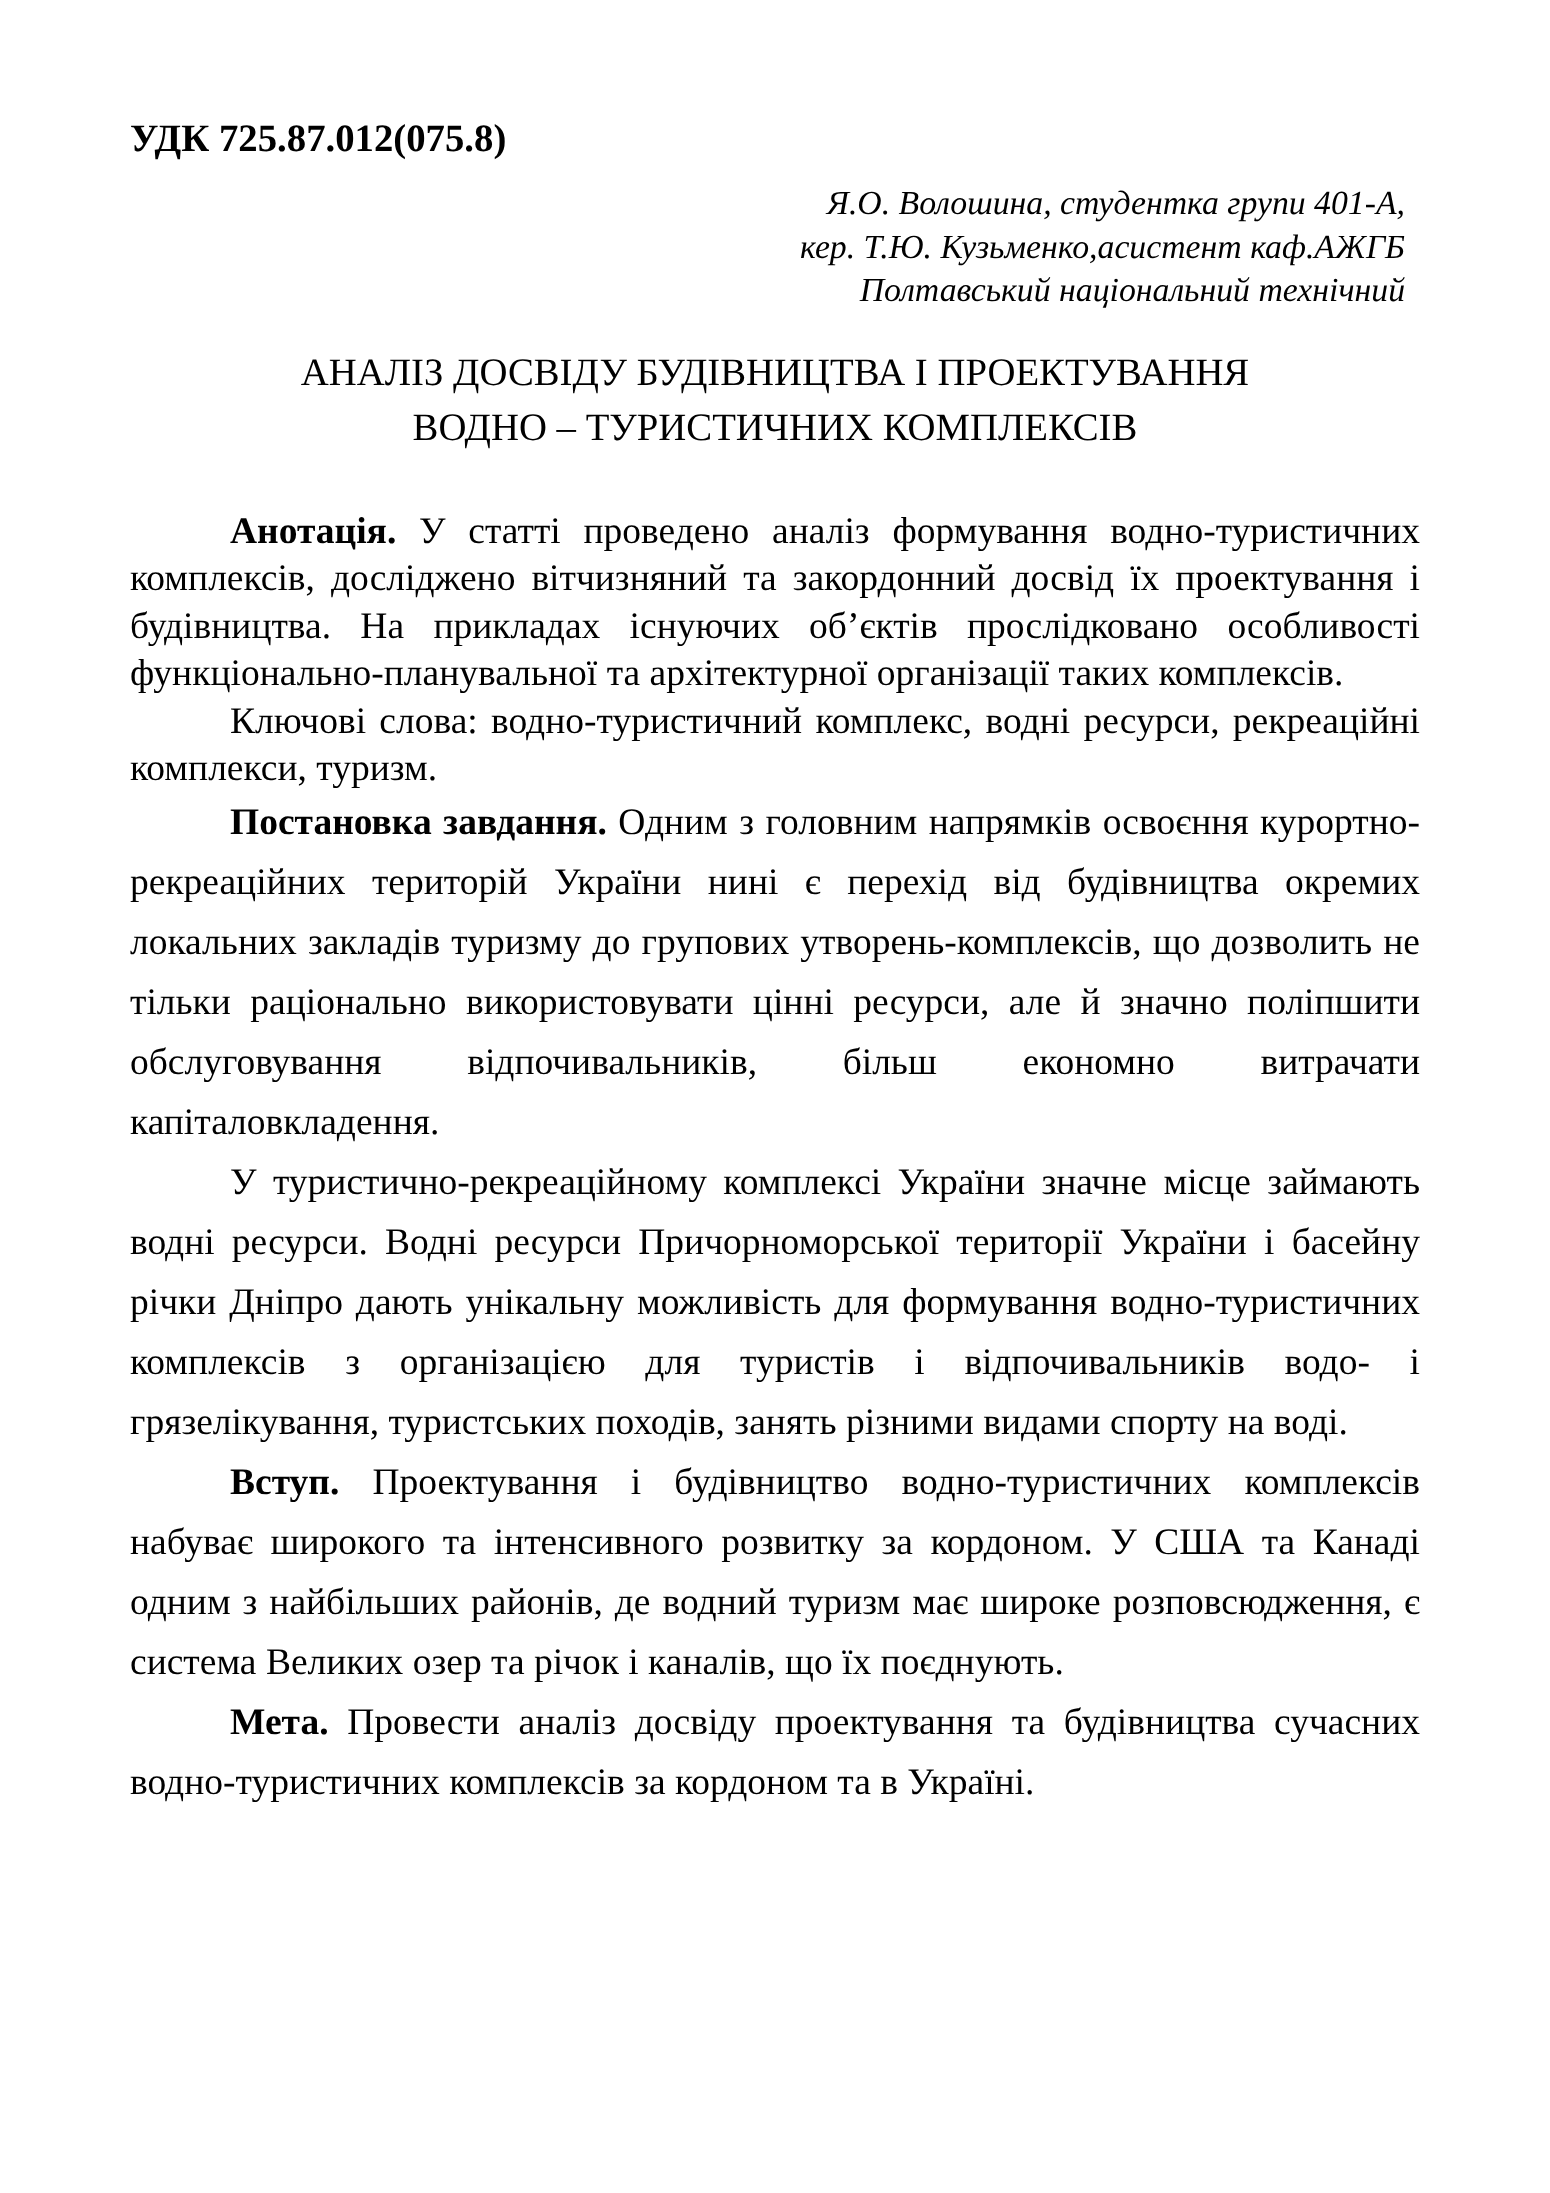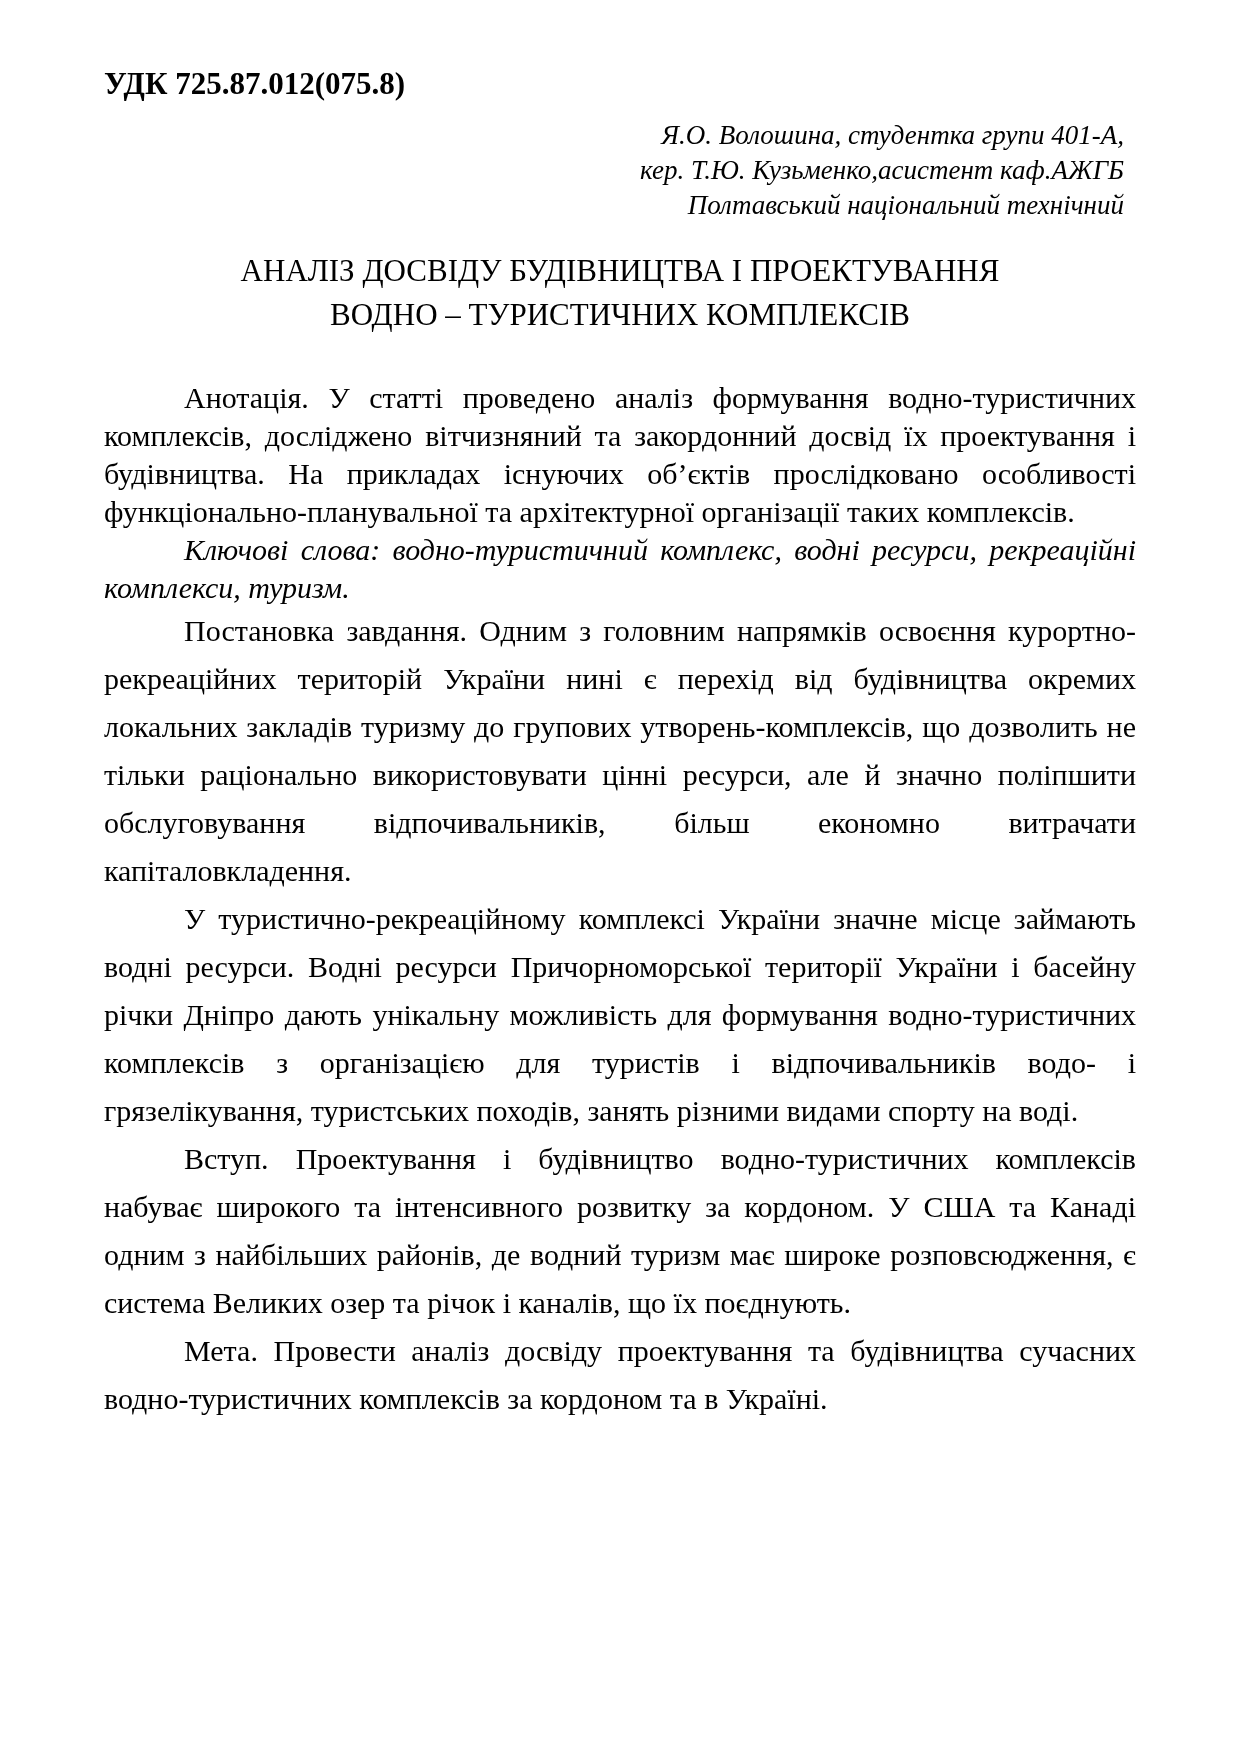--- a/index.html
+++ b/index.html
@@ -7,21 +7,21 @@
     padding: 0;
     background: #e8e8e8;
   }
   .page {
     position: relative;
     width: 1240px;
     height: 1754px;
     margin: 0 auto;
     background: #ffffff;
     box-sizing: border-box;
-    padding: 66px 104px 0 104px;
+    padding: 93px 104px 0 104px;
     font-family: "Liberation Serif", "DejaVu Serif", serif;
     color: #000000;
     overflow: hidden;
   }
   .udc {
     margin: 0 0 16px 0;
     font-size: 31px;
     font-weight: bold;
     line-height: 36px;
     text-align: left;
@@ -42,22 +42,22 @@
     line-height: 44px;
   }
   .para {
     margin: 0;
     font-size: 30px;
     text-align: justify;
     text-indent: 80px;
   }
   .single { line-height: 38px; }
   .spaced { line-height: 48px; }
-  .italic { font-style: italic; }
-  .lead { font-weight: normal; }
+  .italic { }
+  .lead { font-weight: bold; }
 </style>
 </head>
 <body>
 
 <div class="page">
 
   <p class="udc">УДК 725.87.012(075.8)</p>
 
   <div class="authors">
     <p>Я.О. Волошина, студентка групи 401-А,</p>

